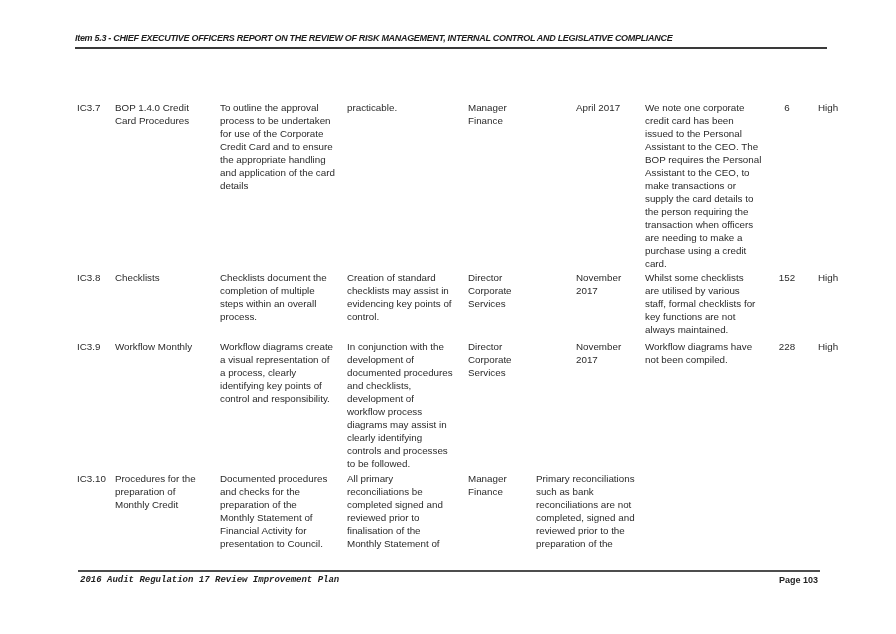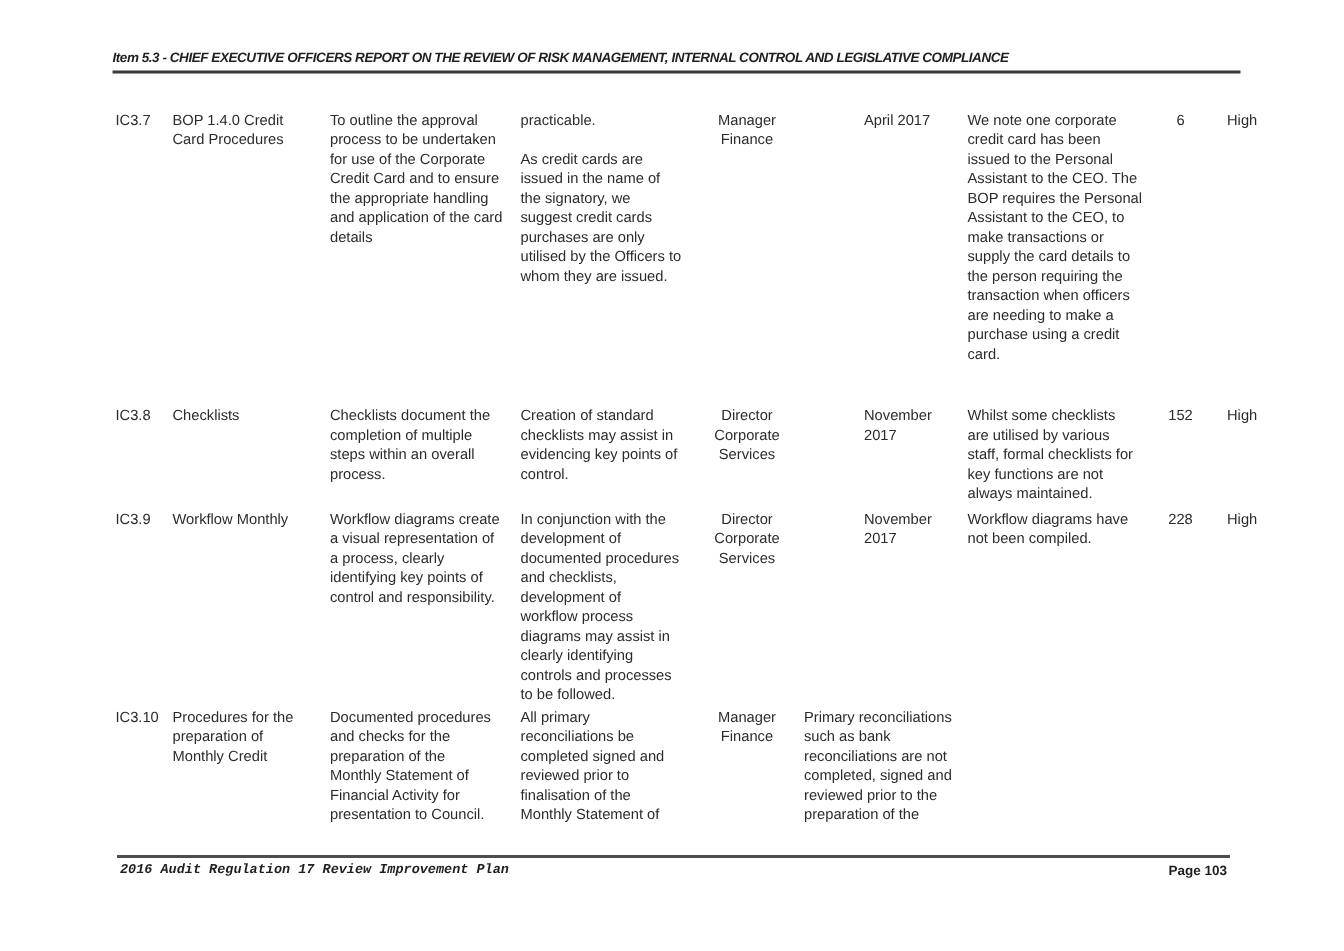--- a/index.html
+++ b/index.html
@@ -25,21 +25,21 @@
   
   .trow{
     position:absolute;left:77px;display:flex;align-items:flex-start;
     font-size:9.8px;line-height:13px;
   }
   .cell{white-space:pre-line;}
   .c-id{width:38px;}
   .c-title{width:105px;padding-right:8px;}
   .c-desc{width:127px;padding-right:5px;}
   .c-action{width:121px;padding-right:5px;}
-  .c-officer{width:68px;padding-right:8px;text-align:center;}
+  .c-officer{width:68px;padding-right:8px;}
   .c-date{width:69px;padding-right:6px;margin-left:40px;}
   .c-comment{width:130px;padding-right:6px;}
   .c-score{width:24px;text-align:center;}
   .c-risk{width:56px;padding-left:19px;}
   .pad1{padding-top:13px;} 
   .strike{text-decoration:line-through;}
   .status-complete{color:var(--green);}
   
   .doc-footer-rule{
     position:absolute;top:570px;left:78px;width:742px;
@@ -54,40 +54,33 @@
 </style>
 </head>
 <body>
 
 <div class="page">
 
   <div class="doc-header">
     <div class="doc-header-text">Item 5.3 - CHIEF EXECUTIVE OFFICERS REPORT ON THE REVIEW OF RISK MANAGEMENT, INTERNAL CONTROL AND LEGISLATIVE COMPLIANCE</div>
   </div>
 
-  <div class="trow" style="top:61px">
+  <div class="trow" style="top:88px">
     <div class="cell c-id pad1">IC3.7</div>
     <div class="cell c-title pad1">BOP 1.4.0 Credit
 Card Procedures</div>
     <div class="cell c-desc pad1">To outline the approval
 process to be undertaken
 for use of the Corporate
 Credit Card and to ensure
 the appropriate handling
 and application of the card
 details</div>
     <div class="cell c-action">
       <div>practicable.</div>
-      <div>As credit cards are
-issued in the name of
-the signatory, we
-suggest credit cards
-purchases are only
-utilised by the Officers to
-whom they are issued.</div>
     </div>
     <div class="cell c-officer pad1">Manager
 Finance</div>
     <div class="cell c-date pad1">April 2017</div>
     <div class="cell c-comment pad1">We note one corporate
 credit card has been
 issued to the Personal
 Assistant to the CEO. The
 BOP requires the Personal
 Assistant to the CEO, to

